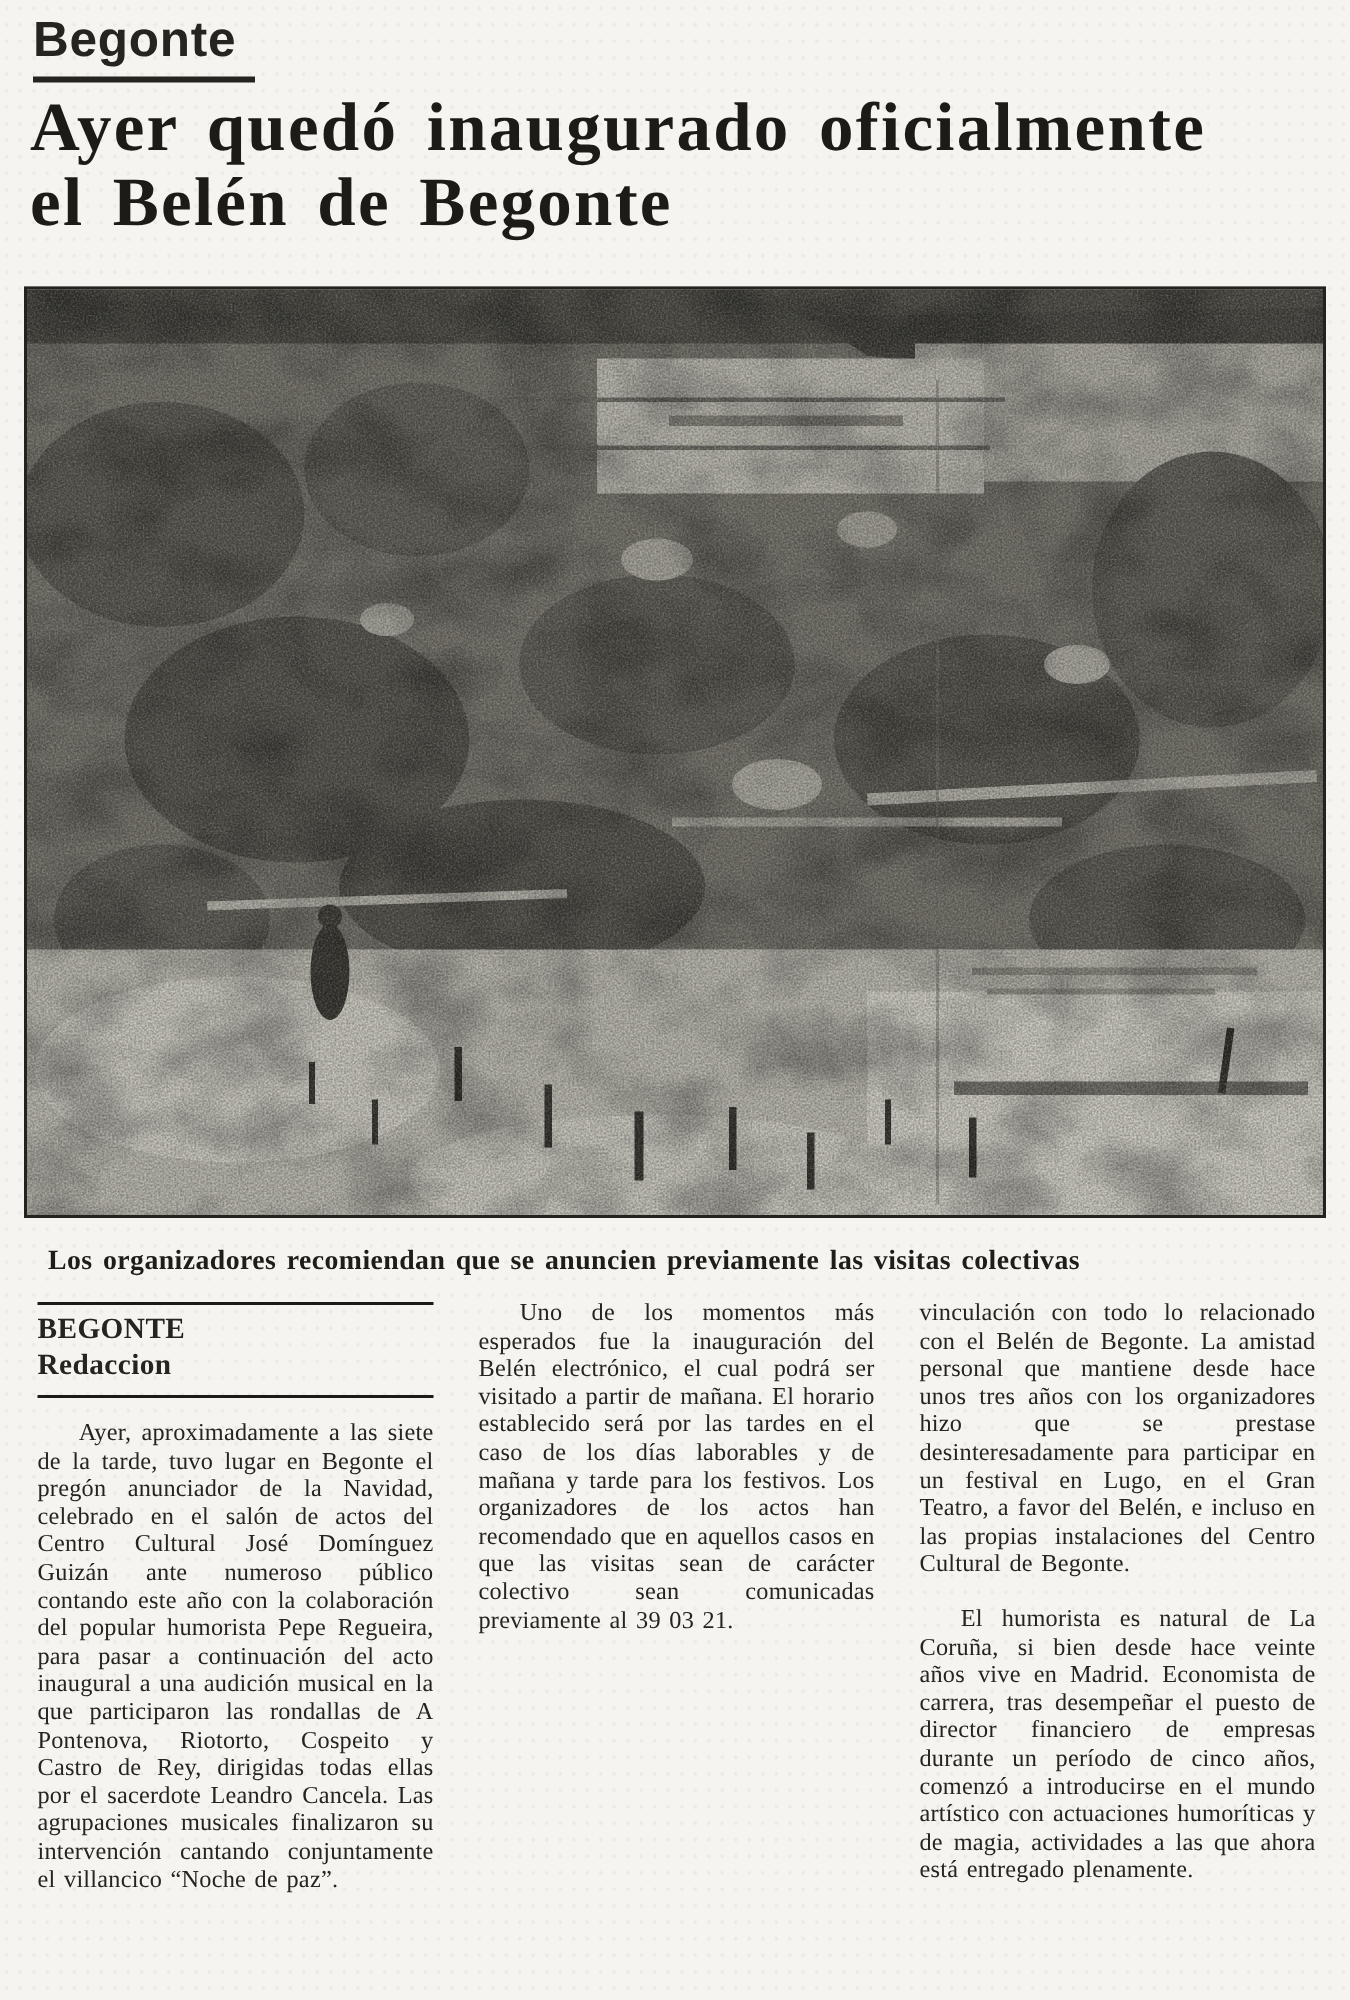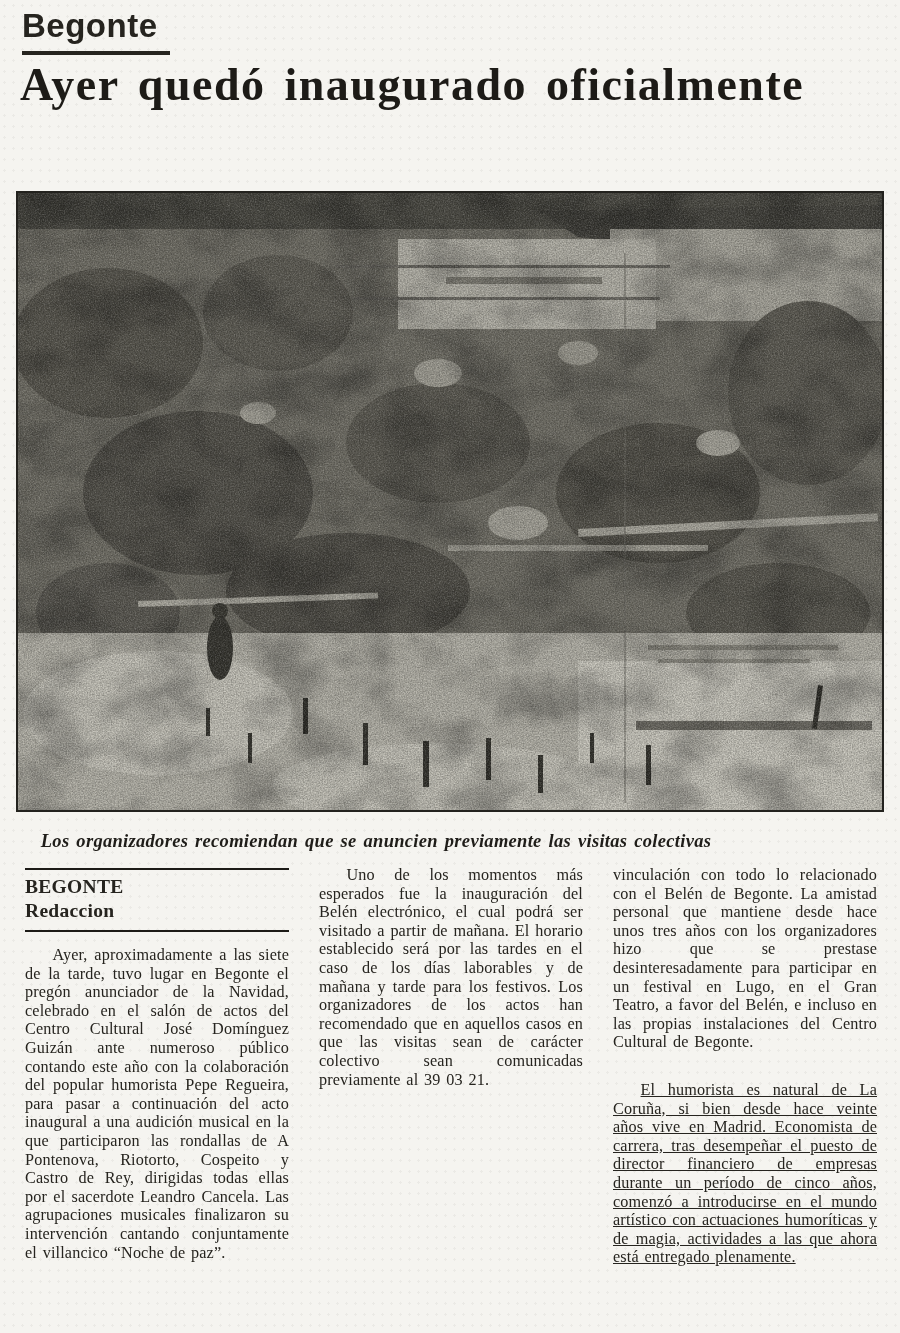--- a/index.html
+++ b/index.html
@@ -31,50 +31,50 @@
   }
   .photo-frame{
     position:absolute;left:16px;top:191px;width:868px;height:621px;
     border:2px solid #23221e;box-sizing:border-box;background:#8e8c83;
   }
   .photo-frame svg{display:block;width:100%;height:100%;}
   .caption{
     position:absolute;left:0;top:831px;width:752px;text-align:center;
     font-weight:700;font-size:18.5px;letter-spacing:0.3px;word-spacing:2px;
     color:#1f1d19;
-    font-style:italic;
   }
   .columns{
     position:absolute;left:25px;top:866px;width:852px;
     display:flex;gap:30px;align-items:flex-start;
   }
   .col{
     width:264px;flex:0 0 264px;
     font-size:16.2px;line-height:18.6px;text-align:justify;
     word-spacing:1.5px;letter-spacing:0.15px;color:#26241f;
   }
   .col p{margin:0;text-indent:1.7em;}
   .col p.noindent{text-indent:0;}
-  .col p.gap{margin-top:29px;text-decoration:underline;}
+  .col p.gap{margin-top:18px;}
   .byline{
     border-top:2px solid #1d1b17;border-bottom:2px solid #1d1b17;
     padding:5px 0 7px;margin:2px 0 14px;
   }
   .byline div{
     font-weight:700;font-size:19.5px;line-height:24px;letter-spacing:0.3px;
     text-indent:0;
   }
 </style>
 </head>
 <body>
 
 <div class="kicker">Begonte</div>
 
 <h1 class="headline" style="margin:0;">
   <span class="hl">Ayer quedó inaugurado oficialmente</span>
+  <span class="hl">el Belén de Begonte</span>
 </h1>
 
 <div class="photo-frame">
   <svg viewBox="0 0 864 617" preserveAspectRatio="none">
     <defs>
       <filter id="fblotch" x="0" y="0" width="100%" height="100%">
         <feTurbulence type="fractalNoise" baseFrequency="0.016 0.022" numOctaves="4" seed="5" stitchTiles="stitch"></feTurbulence>
         <feColorMatrix type="matrix" values="0 0 0 0 0  0 0 0 0 0  0 0 0 0 0  1.4 0 0 0 -0.55"></feColorMatrix>
       </filter>
       <filter id="fgrainb" x="0" y="0" width="100%" height="100%">

